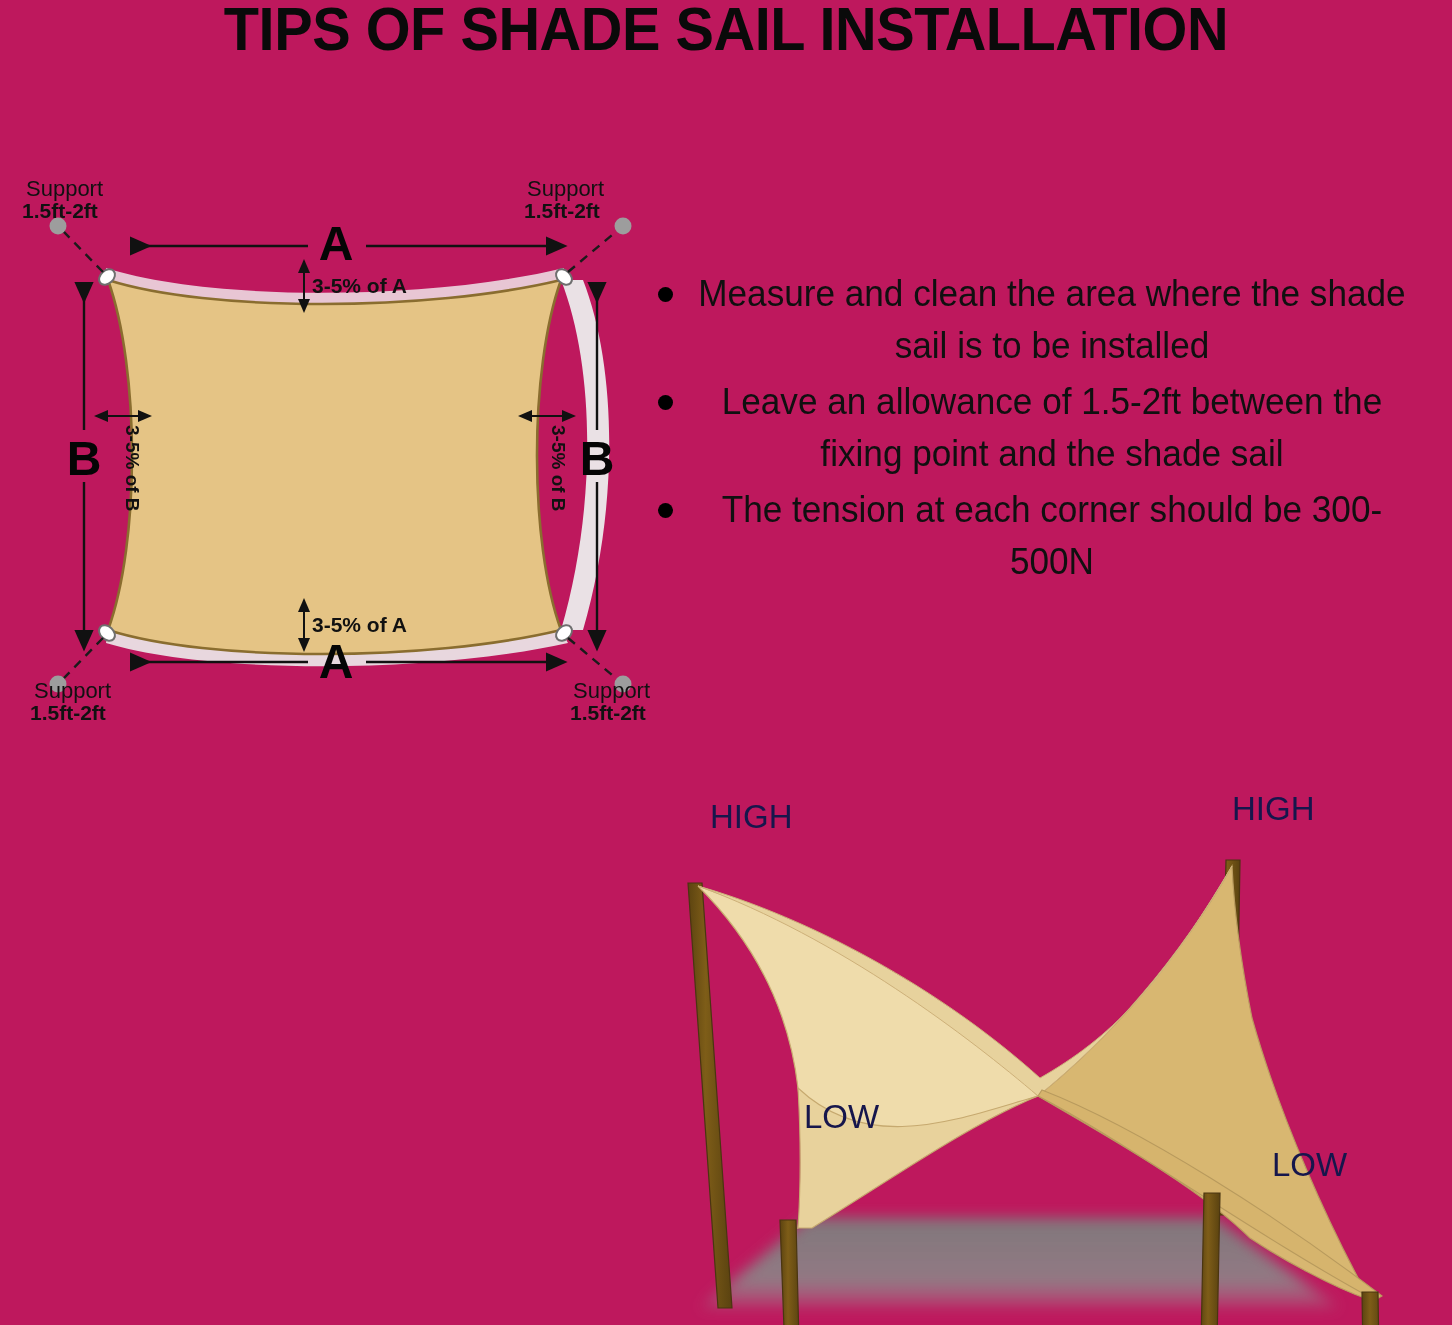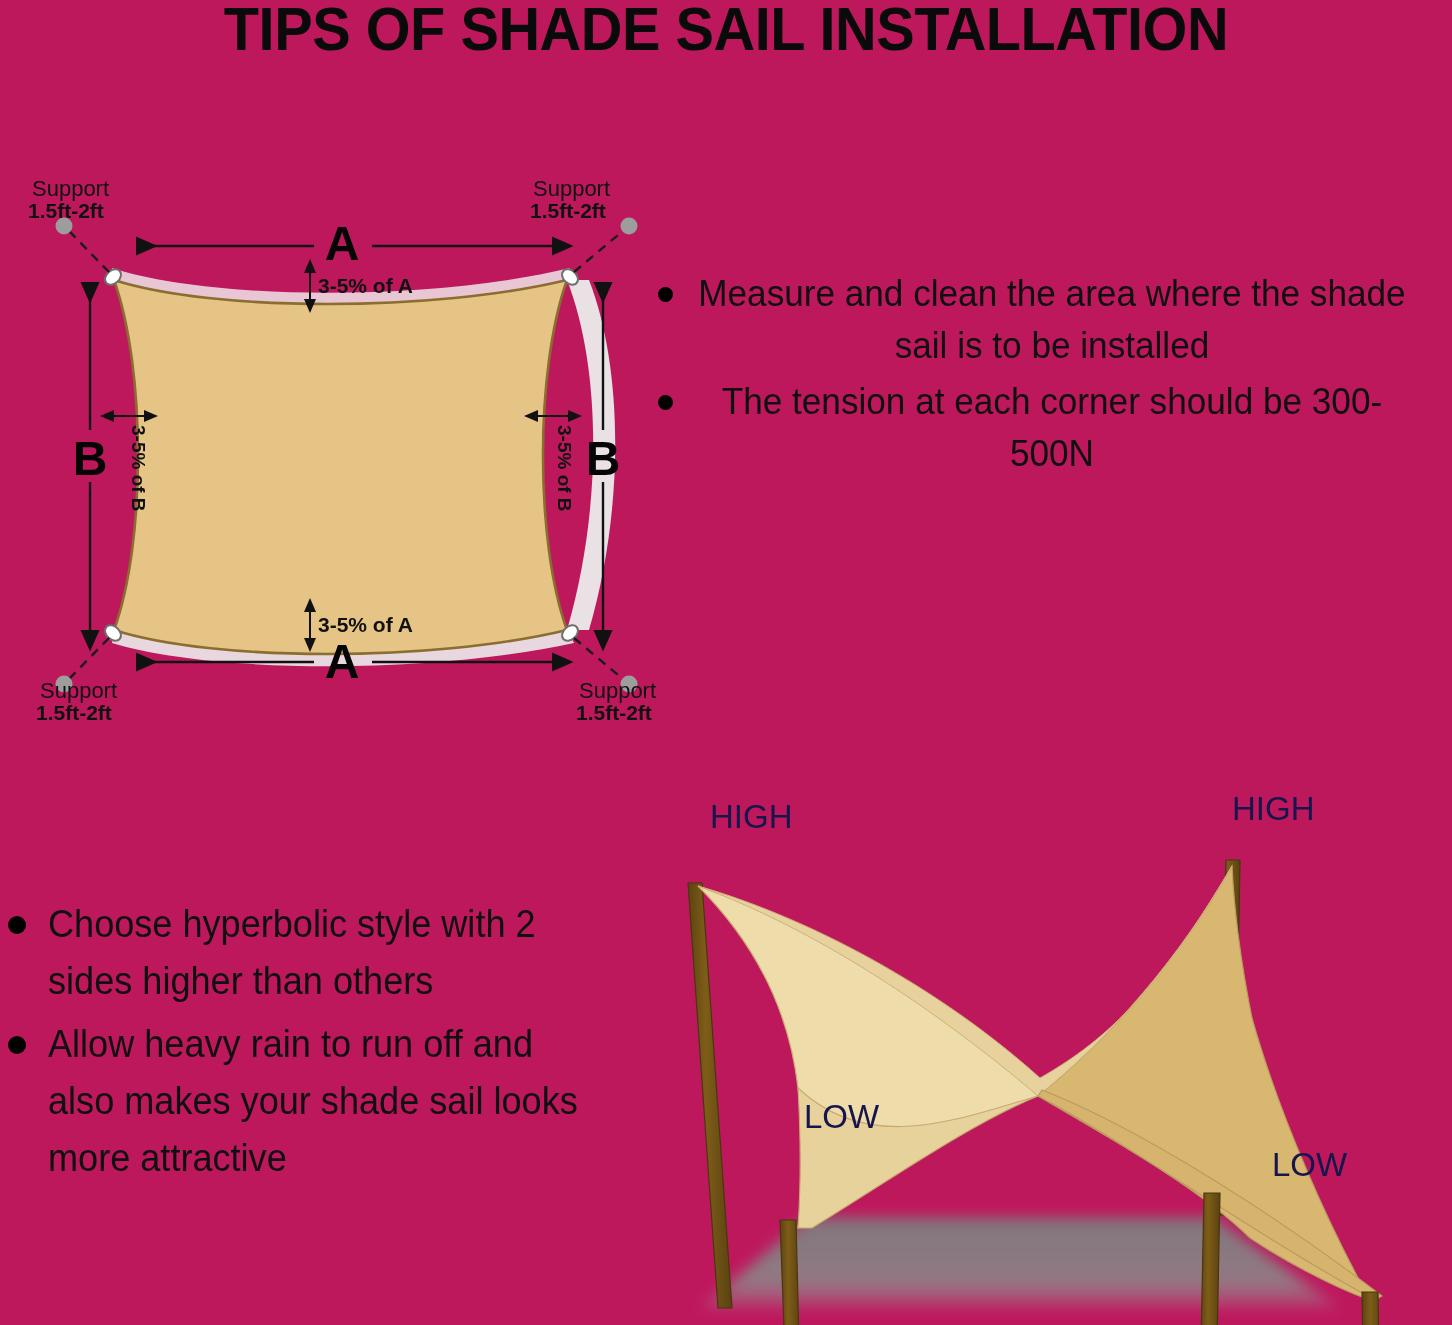--- a/index.html
+++ b/index.html
@@ -34,21 +34,21 @@
     letter-spacing: -0.5px;
     transform: scaleX(0.93);
     transform-origin: center top;
     color: #0a0a0a;
     white-space: nowrap;
   }
 
   
   #rect-diagram {
     position: absolute;
-    left: 14px;
+    left: 8px;
     top: 160px;
     width: 670px;
     height: 580px;
     text-align: right;
   }
   #rect-diagram svg { display: block; }
 
   #top-bullets {
     position: absolute;
     left: 648px;
@@ -229,37 +229,29 @@
   </div>
 
   <div id="top-bullets">
     <ul class="bullets">
       <li>
         <span class="dot"></span>
         <span class="txt">Measure and clean the area where the shade sail is to be installed</span>
       </li>
       <li>
         <span class="dot"></span>
+        <span class="txt">Leave an allowance of 1.5-2ft between the fixing point and the shade sail</span>
+      </li>
+      <li>
+        <span class="dot"></span>
         <span class="txt">The tension at each corner should be 300-500N</span>
       </li>
     </ul>
   </div>
 
-  <div id="bottom-bullets">
-    <ul class="bullets">
-      <li>
-        <span class="dot"></span>
-        <span class="txt">Choose hyperbolic style with 2 sides higher than others</span>
-      </li>
-      <li>
-        <span class="dot"></span>
-        <span class="txt">Allow heavy rain to run off and also makes your shade sail looks more attractive</span>
-      </li>
-    </ul>
-  </div>
 
   <div id="hyper-diagram">
     <svg width="776" height="537" viewBox="0 0 776 537" xmlns="http://www.w3.org/2000/svg">
 
       <defs>
         <linearGradient id="gShadow" x1="0" y1="0" x2="0" y2="1">
           <stop offset="0%" stop-color="#7c7c7c" stop-opacity="0.95"></stop>
           <stop offset="70%" stop-color="#8a8a8a" stop-opacity="0.85"></stop>
           <stop offset="100%" stop-color="#9a9a9a" stop-opacity="0.2"></stop>
         </linearGradient>

